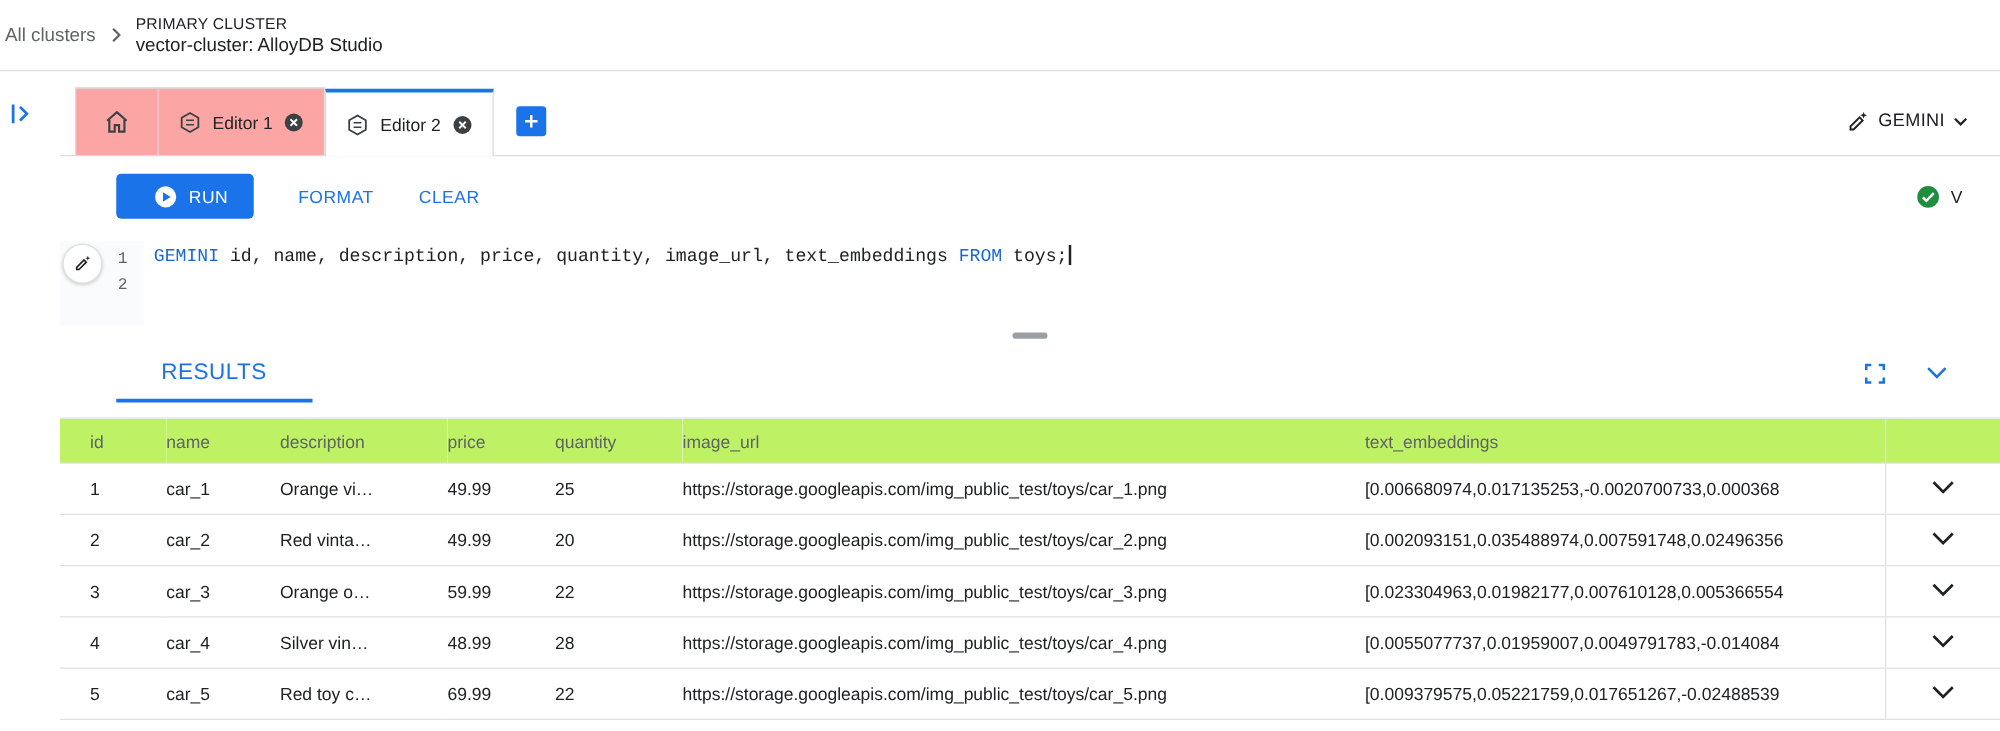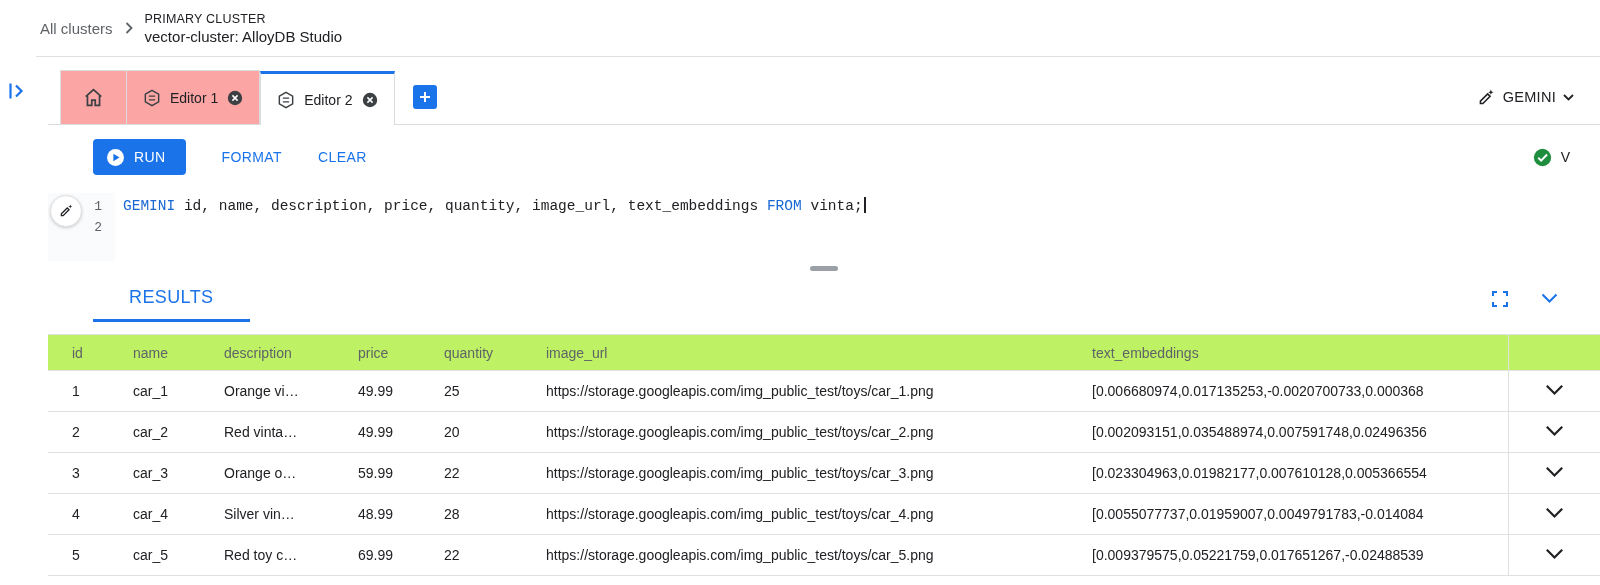--- a/index.html
+++ b/index.html
@@ -13,21 +13,20 @@
 
   
   .crumbbar {
     height: 57px;
     display: flex;
     align-items: center;
     gap: 12px;
     padding-left: 4px;
     border-bottom: 1px solid #e0e0e0;
     background: #fff;
-    margin-left: 36px;
   }
   .crumb-link { font-size: 15px; color: #5f6368; cursor: pointer; }
   .crumb-current { display: flex; flex-direction: column; justify-content: center; }
   .crumb-kicker { font-size: 12.5px; color: #202124; line-height: 16px; letter-spacing: .2px; }
   .crumb-title  { font-size: 15px; color: #202124; font-weight: 500; line-height: 19px; }
 
   
   .workspace { display: flex; height: 527px; }
   .side-rail { width: 48px; padding-top: 22px; padding-left: 8px; }
   .expand-panel-btn { width: 26px; height: 24px; cursor: pointer; display: flex; align-items: center; }
@@ -79,21 +78,21 @@
   .gemini-wrap { height: 54px; margin-left: auto; margin-right: 26px; display: flex; align-items: center; }
   .gemini-btn { display: flex; align-items: center; gap: 7px; cursor: pointer; font-weight: 500; letter-spacing: .3px; font-size: 14.5px; color: #202124; }
 
   
   .toolbar { height: 64px; display: flex; align-items: center; gap: 36px; padding-left: 45px; }
   .run-btn {
     height: 36px;
     background: #1a73e8; color: #fff;
     border: none; border-radius: 4px;
     display: flex; align-items: center; gap: 9px;
-    padding: 0 20px 0 13px;
+    padding: 0 20px 0 30px;
     font-family: "Liberation Sans", sans-serif;
     font-size: 14px; font-weight: 500; letter-spacing: .4px;
     cursor: pointer;
   }
   .text-btn {
     background: none; border: none;
     color: #1a73e8; font-size: 14px; font-weight: 500; letter-spacing: .4px;
     font-family: "Liberation Sans", sans-serif;
     cursor: pointer;
   }
@@ -280,21 +279,21 @@
         <div class="magic-btn">
           <svg width="16" height="16" viewBox="0 0 18 18">
               <path d="M10.4 5.6l2 2L5.8 14.2H3.8v-2z" fill="none" stroke="#202124" stroke-width="1.5"></path>
               <path d="M13.8 1.8l.6 1.6 1.6.6-1.6.6-.6 1.6-.6-1.6-1.6-.6 1.6-.6z" fill="#202124"></path>
             </svg>
         </div>
         <div class="line-no">1</div>
         <div class="line-no">2</div>
       </div>
       <div class="code-area">
-        <div class="code-line"><span class="kw">GEMINI</span><span> id, name, description, price, quantity, image_url, text_embeddings </span><span class="kw">FROM</span><span> vinta;</span><span class="caret"></span></div>
+        <div class="code-line"><span class="kw">GEMINI</span><span> id, name, description, price, quantity, image_url, text_embeddings </span><span class="kw">FROM</span><span> toys;</span><span class="caret"></span></div>
         <div class="code-line"></div>
       </div>
     </div>
 
     <div class="splitter">
       <div class="splitter-handle"></div>
     </div>
 
     <div class="results-bar">
       <div class="results-tab">RESULTS</div>

